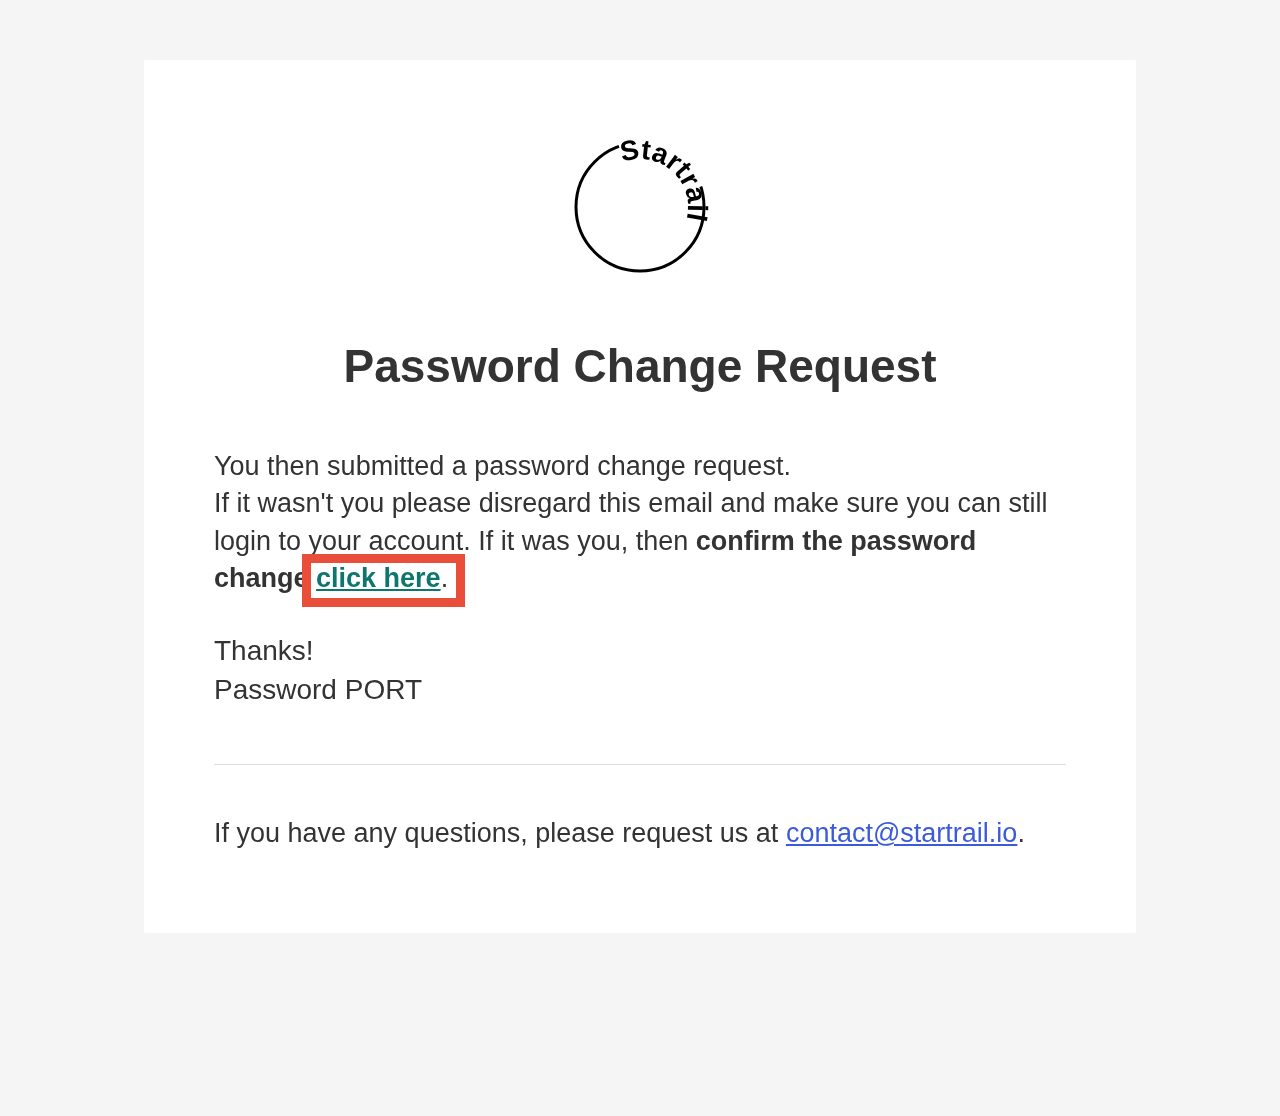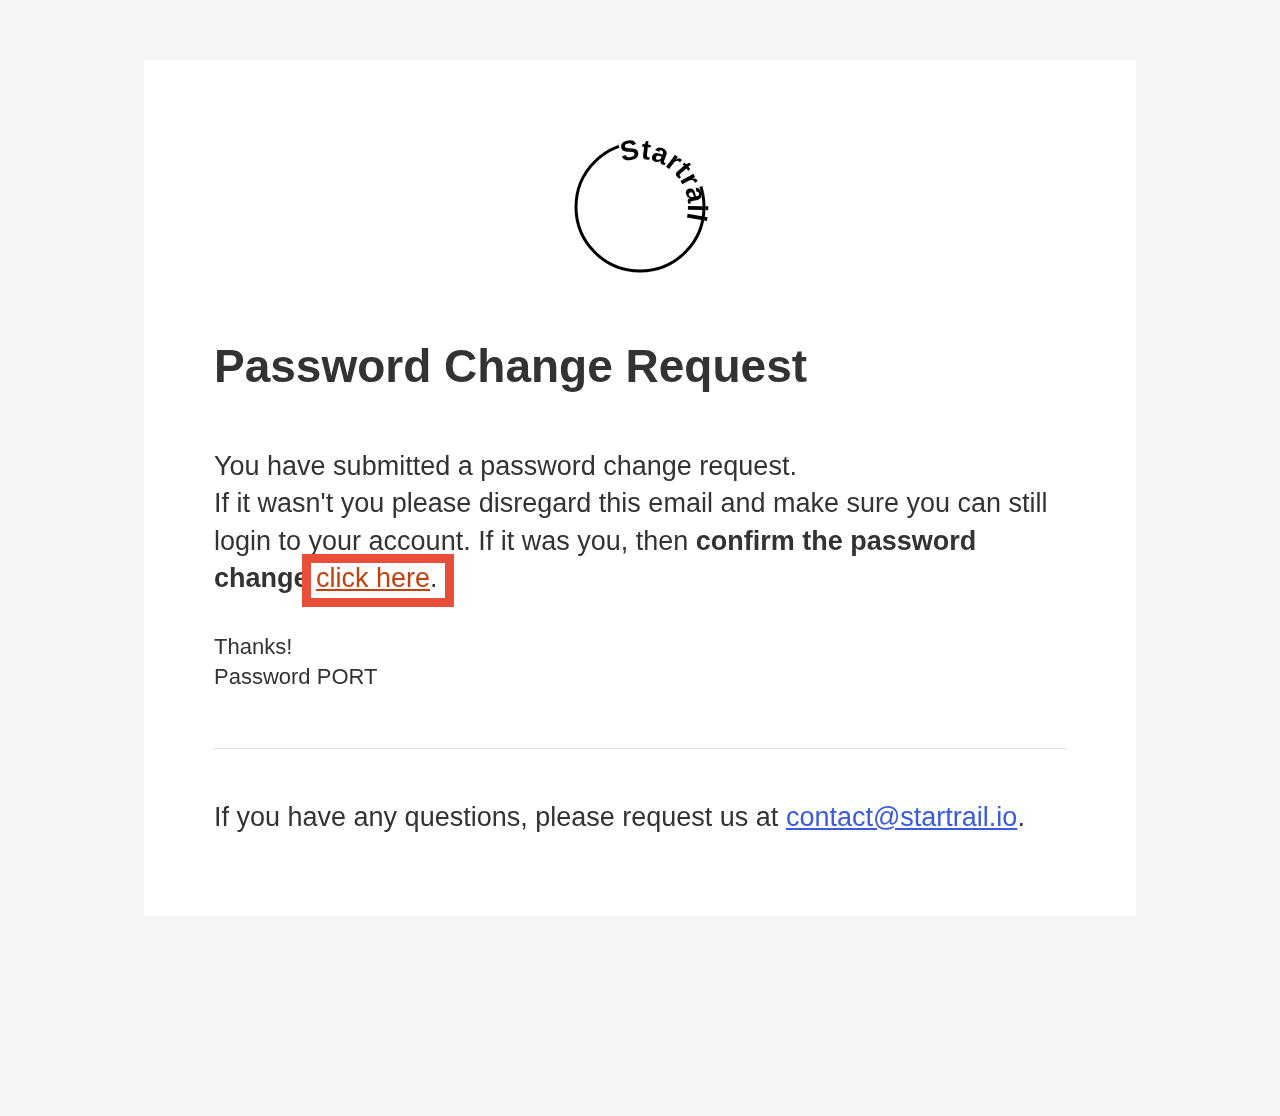--- a/index.html
+++ b/index.html
@@ -24,20 +24,21 @@
     .logo-container {
       text-align: center;
       margin-bottom: 55px;
     }
     .logo {
       display: inline-block;
       width: 150px;
       height: 150px;
     }
     h1 {
+      text-align: center;
       font-size: 46px;
       font-weight: 700;
       color: #333333;
       margin-bottom: 55px;
     }
     .body-text {
       font-size: 27px;
       line-height: 1.38;
       color: #333333;
     }
@@ -51,32 +52,32 @@
     .highlight-border {
       position: absolute;
       border: 9px solid #e94e3a;
       left: -14px;
       top: -6px;
       right: -24px;
       bottom: -10px;
       pointer-events: none;
     }
     .link {
-      color: #c2410c;
+      color: #0f766e;
       text-decoration: underline;
-      font-weight: 400;
+      font-weight: 700;
     }
     .contact-link {
       color: #3b5bdb;
       text-decoration: underline;
       font-weight: 400;
     }
     .signature {
       margin-top: 35px;
-      font-size: 22px;
+      font-size: 28px;
       line-height: 1.38;
       color: #333333;
     }
     hr {
       border: none;
       border-top: 1px solid #dddddd;
       margin: 55px 0 50px 0;
     }
     .footer-text {
       font-size: 27px;
@@ -97,21 +98,21 @@
       </defs>
       <text font-size="28" font-weight="700" font-family="-apple-system, Helvetica, Arial, sans-serif" fill="#000000">
         <textPath href="#textArc" startOffset="19%">Startrail</textPath>
       </text>
     </svg>
   </div>
 
   <h1>Password Change Request</h1>
 
   <p class="body-text">
-    <span>You have submitted a password change request.</span><br>
+    <span>You then submitted a password change request.</span><br>
     <span>If it wasn't you please disregard this email and make sure you can still login to your account. If it was you, then </span><span class="bold">confirm the password change </span><span class="highlight-box"><a href="#" class="link">click here</a><span class="highlight-border"></span></span><span>.</span>
   </p>
 
   <p class="signature">
     <span>Thanks!</span><br>
     <span>Password PORT</span>
   </p>
 
   <hr>
 

